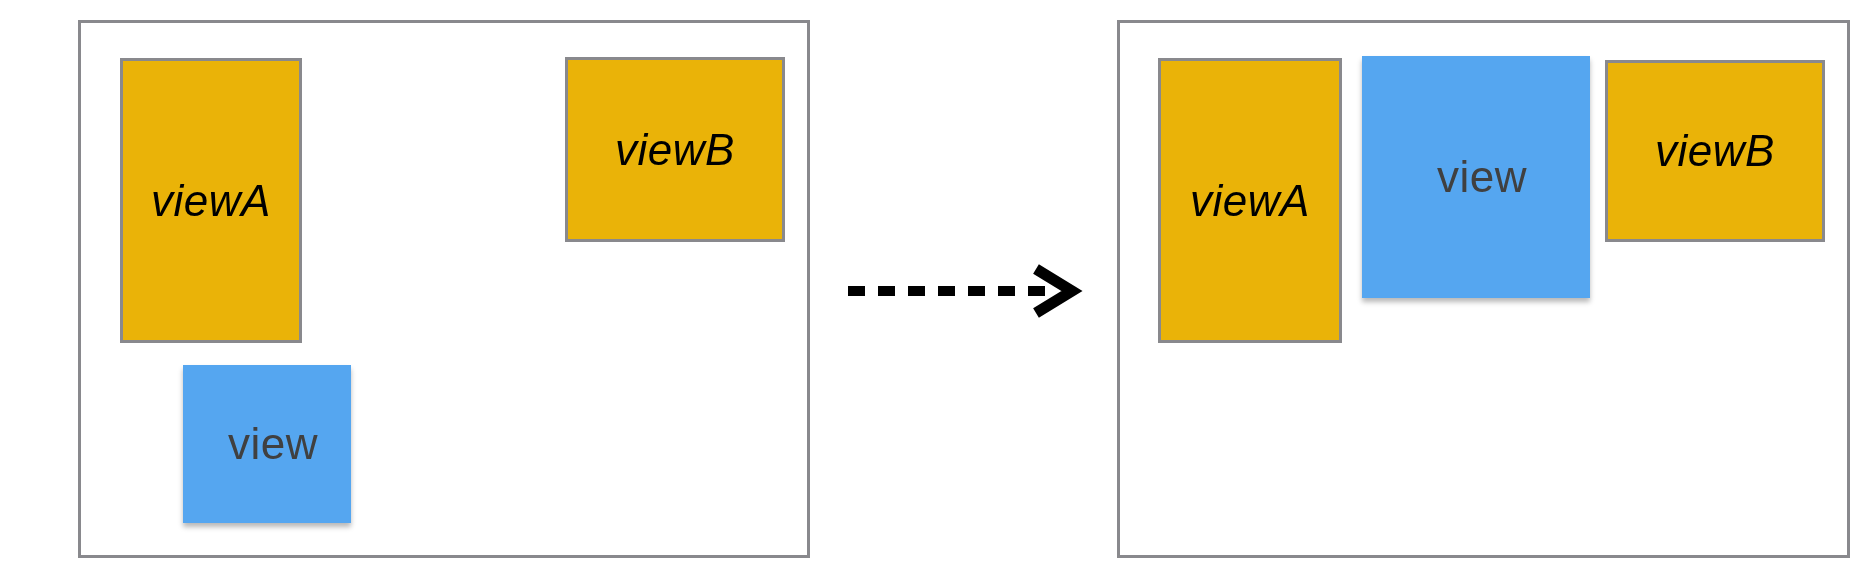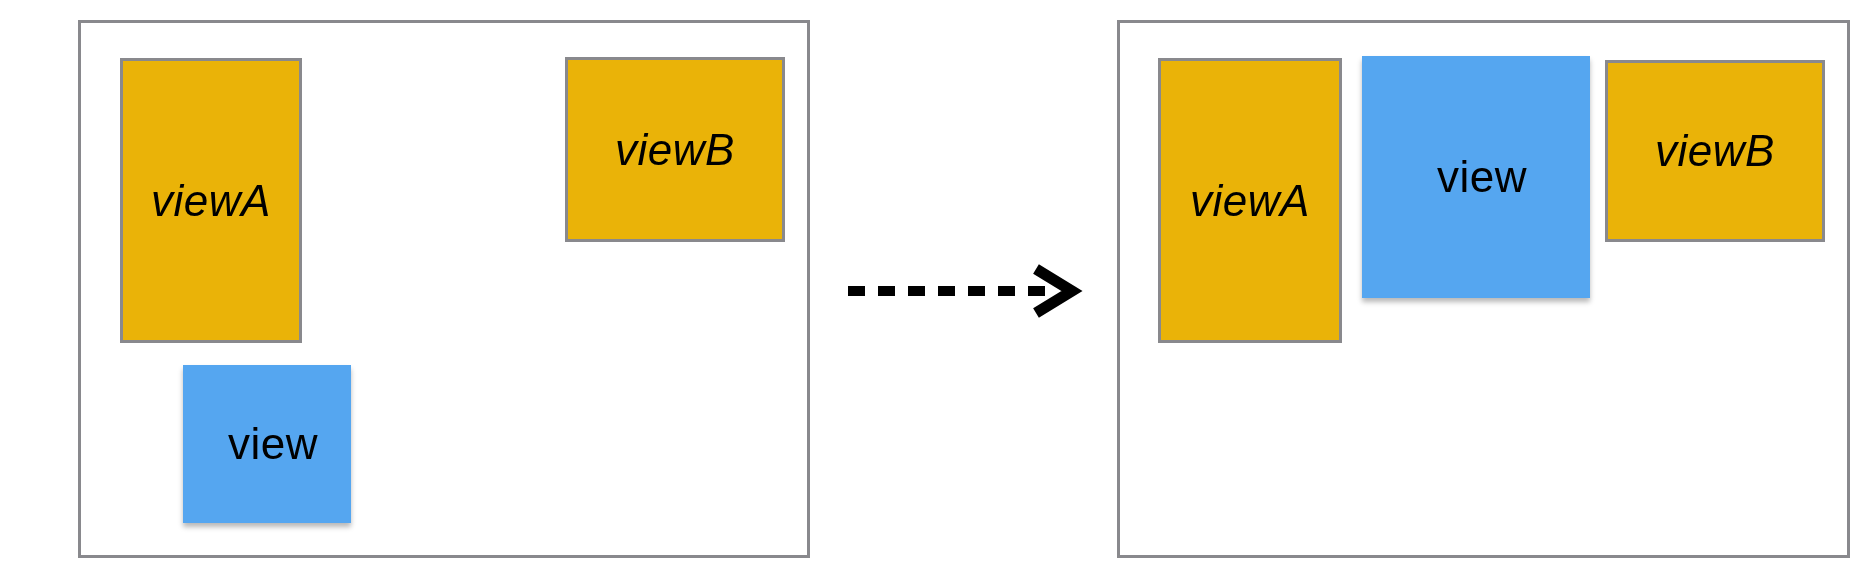--- a/index.html
+++ b/index.html
@@ -39,21 +39,21 @@
     letter-spacing: 0.5px;
   }
   .plain-view {
     background: #eab308;
     border: 3px solid #89898d;
     font-style: italic;
   }
   .blue-view {
     background: #55a6f0;
     border: none;
-    color: #000000;
+    color: #404040;
     box-shadow: 0 4px 5px rgba(0,0,0,0.28);
     padding-left: 12px;
   }
 
   
   .before .view-a { left: 39px;  top: 35px;  width: 182px; height: 285px; }
   .before .view-b { left: 484px; top: 34px;  width: 220px; height: 185px; }
   .before .view-x { left: 102px; top: 342px; width: 168px; height: 158px; }
 
   

